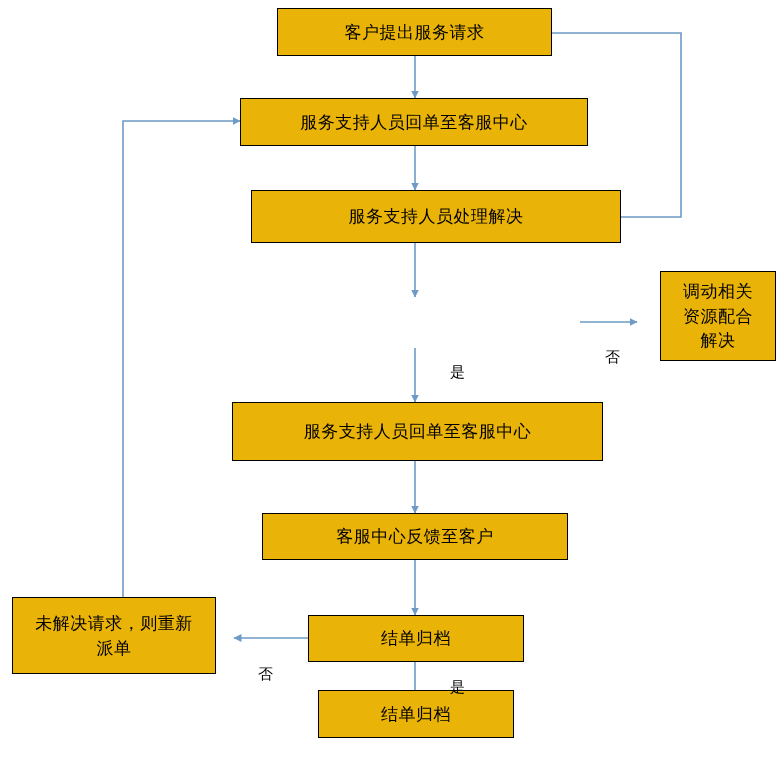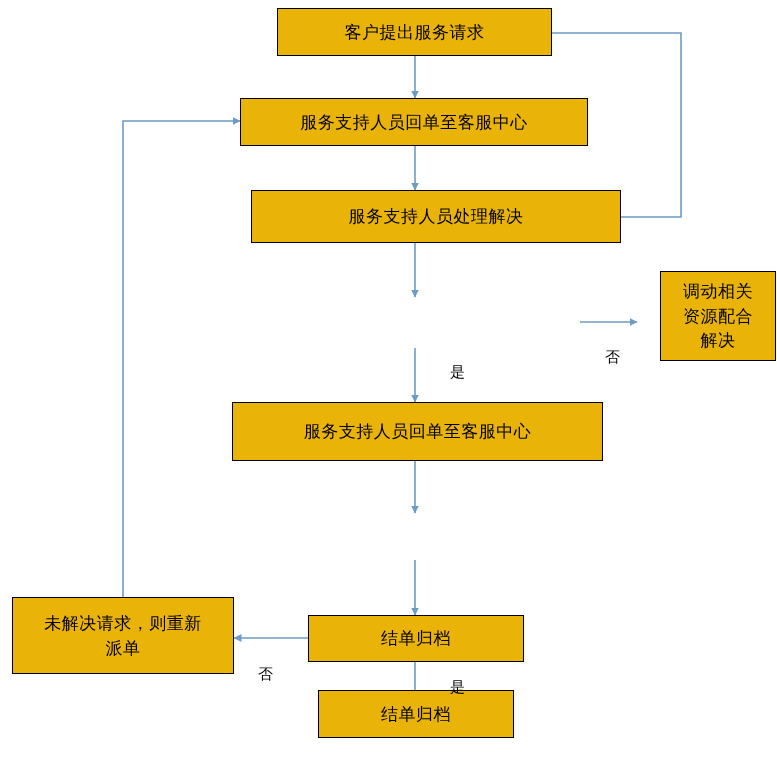--- a/index.html
+++ b/index.html
@@ -102,26 +102,29 @@
   <div class="node" style="left:660px; top:271px; width:116px; height:90px;">
     <span>调动相关
 资源配合
 解决</span>
   </div>
 
   <div class="node" style="left:232px; top:402px; width:371px; height:59px;">
     <span>服务支持人员回单至客服中心</span>
   </div>
 
+  <div class="node" style="left:262px; top:513px; width:306px; height:47px;">
+    <span>客服中心反馈至客户</span>
+  </div>
 
   <div class="node" style="left:308px; top:615px; width:216px; height:47px;">
     <span>结单归档</span>
   </div>
 
-  <div class="node" style="left:12px; top:597px; width:222px; height:77px;">
+  <div class="node" style="left:12px; top:597px; width:204px; height:77px;">
     <span>未解决请求，则重新
 派单</span>
   </div>
 
   <div class="node" style="left:318px; top:690px; width:196px; height:48px;">
     <span>结单归档</span>
   </div>
 
   <div class="edge-label" style="left:605px; top:348px;">
     <span>否</span>

